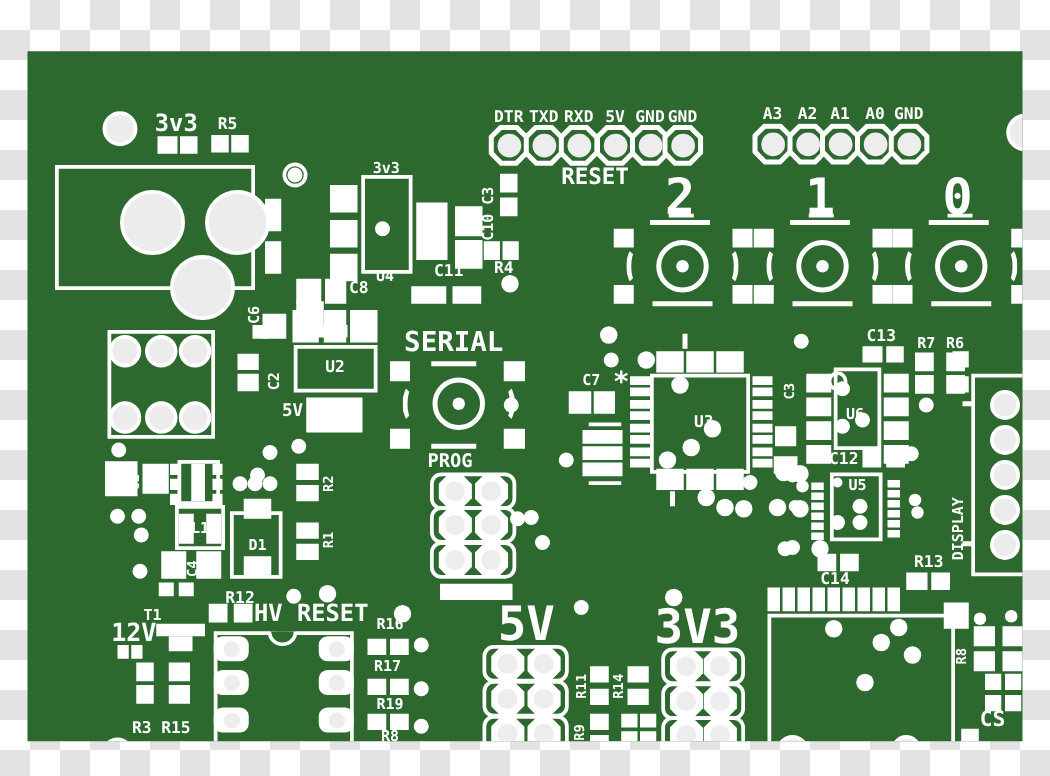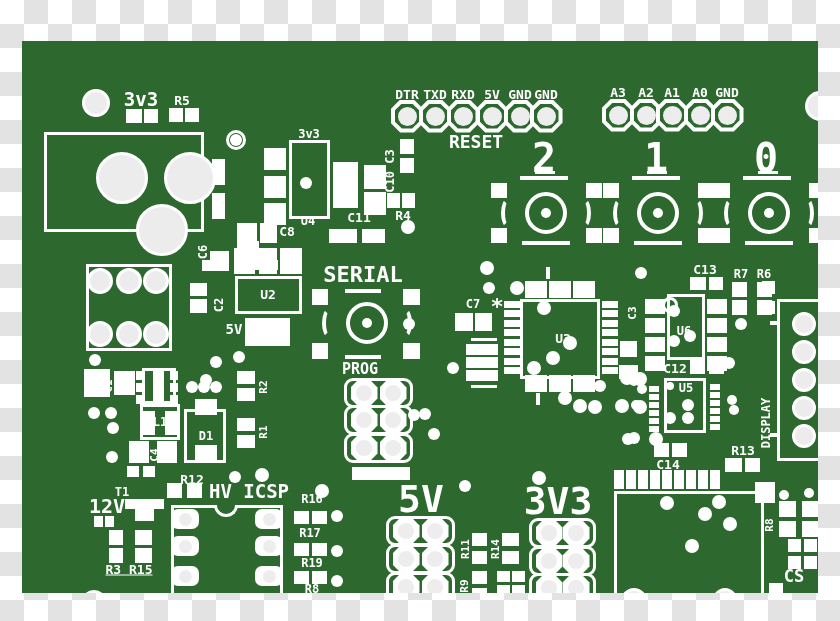--- a/index.html
+++ b/index.html
@@ -464,22 +464,22 @@
       <div class="silk" style="left: 86px; top: 345px; font-size: 11px; transform: translate(-50%, -50%) rotate(-90deg);">C1</div>
       <div class="silk" style="left: 137px; top: 345px; font-size: 11px; transform: translate(-50%, -50%) rotate(-90deg);">U1</div>
       <div class="silk" style="left: 138px; top: 381px; font-size: 12px;">L1</div>
       <div class="silk" style="left: 132px; top: 414px; font-size: 11px; transform: translate(-50%, -50%) rotate(-90deg);">C4</div>
       <div class="silk" style="left: 184px; top: 395px; font-size: 12px;">D1</div>
       <div class="silk" style="left: 241px; top: 346px; font-size: 11px; transform: translate(-50%, -50%) rotate(-90deg);">R2</div>
       <div class="silk" style="left: 241px; top: 391px; font-size: 11px; transform: translate(-50%, -50%) rotate(-90deg);">R1</div>
       <div class="silk" style="left: 170px; top: 438px; font-size: 13px;">R12</div>
       <div class="silk" style="left: 100px; top: 451px; font-size: 12px;">T1</div>
       <div class="silk" style="left: 85px; top: 465px; font-size: 20px;">12V</div>
-      <div class="silk" style="left: 107px; top: 528px; font-size: 13px; text-decoration: underline;">R3 R15</div>
-      <div class="silk" style="left: 227px; top: 450px; font-size: 19px;">HV ICSP</div>
+      <div class="silk" style="left: 107px; top: 542px; font-size: 13px;">R3 R15</div>
+      <div class="silk" style="left: 227px; top: 450px; font-size: 19px;">HV RESET</div>
       <div class="silk" style="left: 290px; top: 458px; font-size: 12px;">R16</div>
       <div class="silk" style="left: 288px; top: 492px; font-size: 12px;">R17</div>
       <div class="silk" style="left: 290px; top: 522px; font-size: 12px;">R19</div>
       <div class="silk" style="left: 290px; top: 548px; font-size: 12px;">R8</div>
       <div class="silk" style="left: 399px; top: 458px; font-size: 38px;">5V</div>
       <div class="silk" style="left: 536px; top: 460px; font-size: 38px;">3V3</div>
       <div class="silk" style="left: 443px; top: 508px; font-size: 11px; transform: translate(-50%, -50%) rotate(-90deg);">R11</div>
       <div class="silk" style="left: 473px; top: 508px; font-size: 11px; transform: translate(-50%, -50%) rotate(-90deg);">R14</div>
       <div class="silk" style="left: 442px; top: 545px; font-size: 11px; transform: translate(-50%, -50%) rotate(-90deg);">R9</div>
       <div class="silk" style="left: 451px; top: 263px; font-size: 12px;">C7</div>

